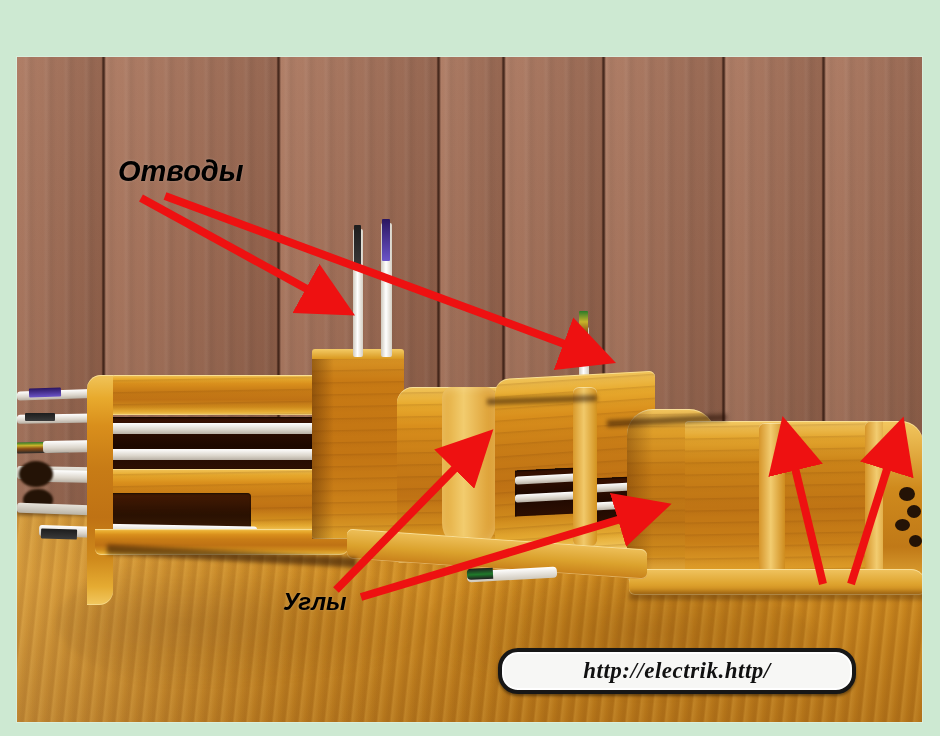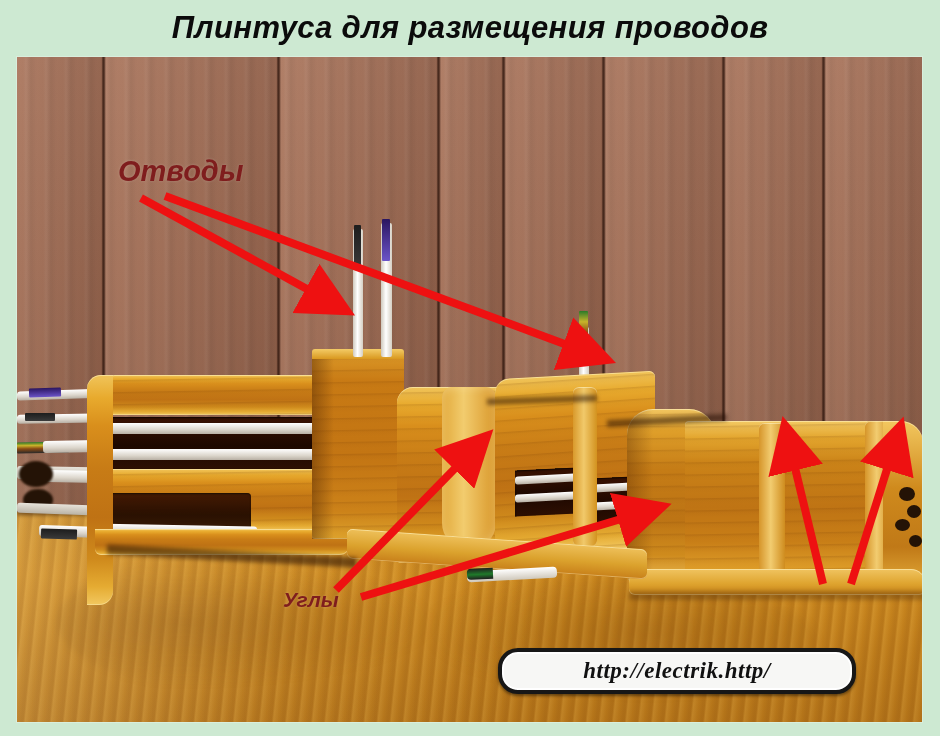--- a/index.html
+++ b/index.html
@@ -115,28 +115,28 @@
   .tipPurple{position:absolute;background:linear-gradient(180deg,#2a1560,#6b54c8);border-radius:1px;}
   .tipMulti{position:absolute;background:linear-gradient(180deg,#2a7a2a 0%,#c8b32a 30%,#8a4a14 60%,#2a2a2a 100%);border-radius:1px;}
 
   
   svg.arrows{position:absolute;left:0;top:0;width:940px;height:736px;pointer-events:none;}
 
   
   .lab{
     position:absolute;
     font-weight:bold;font-style:italic;
-    color:#7f1d1d;
+    color:#000000;
     font-family:"Liberation Sans", sans-serif;
     white-space:nowrap;
     text-shadow:0 0 3px rgba(255,255,255,0.20);
     text-align:center;
   }
   #lab-otvody{left:118px;top:155px;font-size:29px;}
-  #lab-ugly{left:283px;top:588px;font-size:21px;}
+  #lab-ugly{left:283px;top:588px;font-size:24px;}
   #lab-styki{left:779px;top:588px;font-size:29px;}
 
   
   .urlBadge{
     position:absolute;left:498px;top:648px;width:350px;height:38px;
     background:#f7f7f5;
     border:4px solid #171717;
     border-radius:20px;
     box-shadow:0 2px 3px rgba(0,0,0,0.45), inset 0 0 0 2px #ffffff;
     display:flex;align-items:center;justify-content:center;
@@ -149,21 +149,20 @@
   
   .shadow{position:absolute;background:rgba(35,12,2,0.55);filter:blur(2px);}
   .dirt{position:absolute;border-radius:50%;background:#241306;}
   .smallCable{position:absolute;}
 </style>
 </head>
 <body>
 
 <div id="stage">
 
-  <div class="title">Плинтуса для размещения проводов</div>
 
   <div class="photo">
 
     <div class="wall">
       <div class="panelShade" style="left:0;width:84px;"></div>
       <div class="seam" style="left:84px;"></div>
       <div class="panelShade" style="left:89px;width:170px;"></div>
       <div class="seam" style="left:259px;"></div>
       <div class="panelShade" style="left:264px;width:155px;"></div>
       <div class="seam" style="left:419px;"></div>

